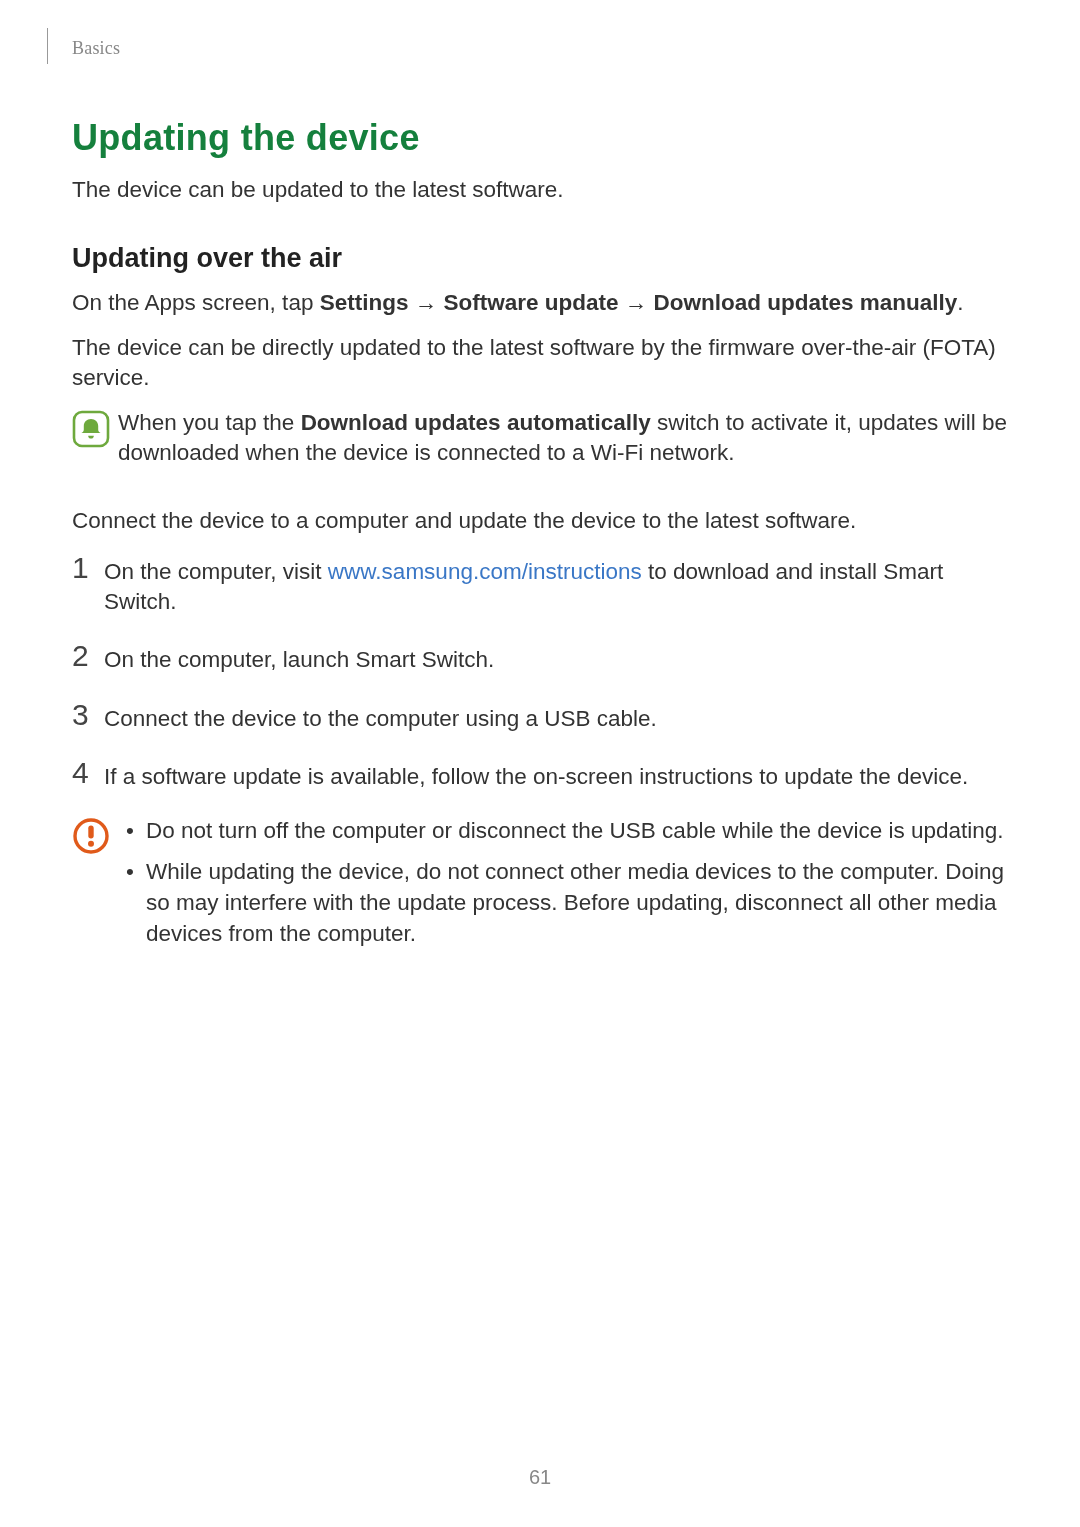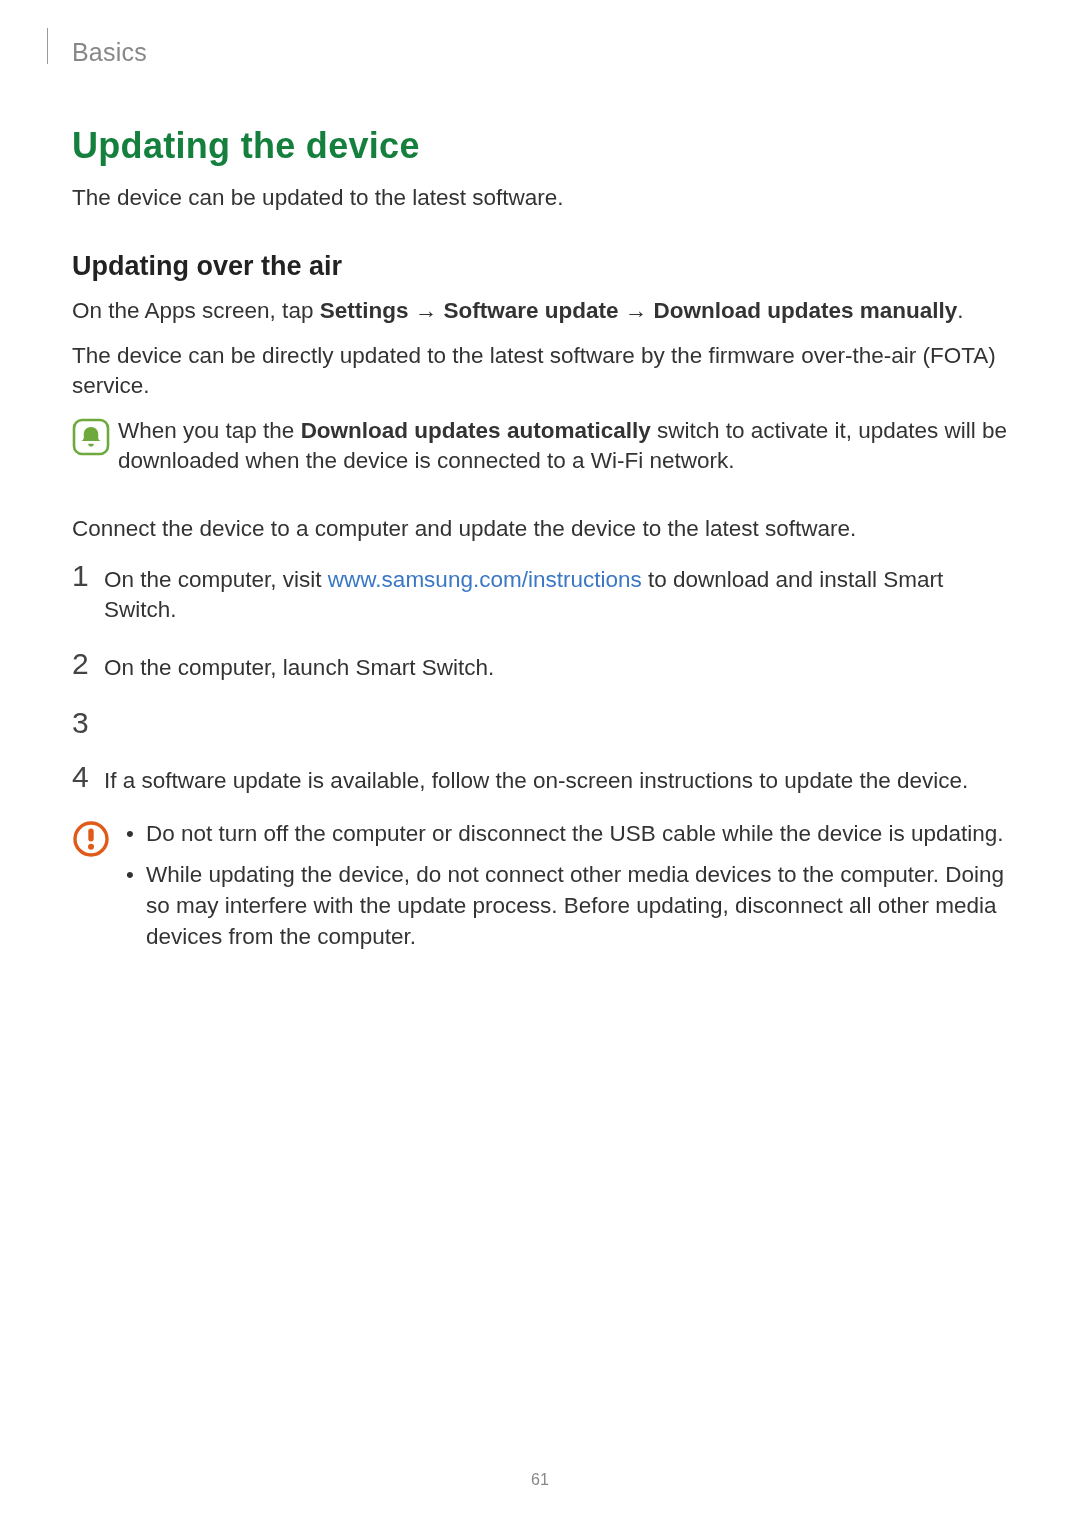--- a/index.html
+++ b/index.html
@@ -22,23 +22,24 @@
     }
     .header-rule {
       position: absolute;
       left: -25px;
       top: -10px;
       width: 1px;
       height: 36px;
       background: #999;
     }
     .breadcrumb {
-      font-size: 25px;
+      font-size: 18px;
       color: #888;
       letter-spacing: 0.2px;
+      font-family: Liberation Serif, serif;
     }
     h1 {
       font-size: 36px;
       font-weight: 700;
       color: #15803d;
       margin-bottom: 16px;
       letter-spacing: 0.3px;
     }
     .intro {
       font-size: 22.5px;
@@ -139,21 +140,21 @@
     }
     .caution-body {
       flex: 1;
     }
     .page-number {
       position: absolute;
       bottom: 38px;
       left: 0;
       right: 0;
       text-align: center;
-      font-size: 16px;
+      font-size: 20px;
       color: #888;
     }
     .section-block {
       margin-bottom: 8px;
     }
   </style>
 </head>
 <body>
 
 <div class="header-section">
@@ -194,20 +195,21 @@
       <div class="step-text">
         <span>On the computer, visit </span><span class="link">www.samsung.com/instructions</span><span> to download and install Smart Switch.</span>
       </div>
     </div>
     <div class="step-row">
       <div class="step-num">2</div>
       <div class="step-text">On the computer, launch Smart Switch.</div>
     </div>
     <div class="step-row">
       <div class="step-num">3</div>
+      <div class="step-text">Connect the device to the computer using a USB cable.</div>
     </div>
     <div class="step-row">
       <div class="step-num">4</div>
       <div class="step-text">If a software update is available, follow the on-screen instructions to update the device.</div>
     </div>
   </div>
 
   <div class="caution-row">
     <div class="caution-icon">
       <svg viewBox="0 0 38 38" width="38" height="38">

